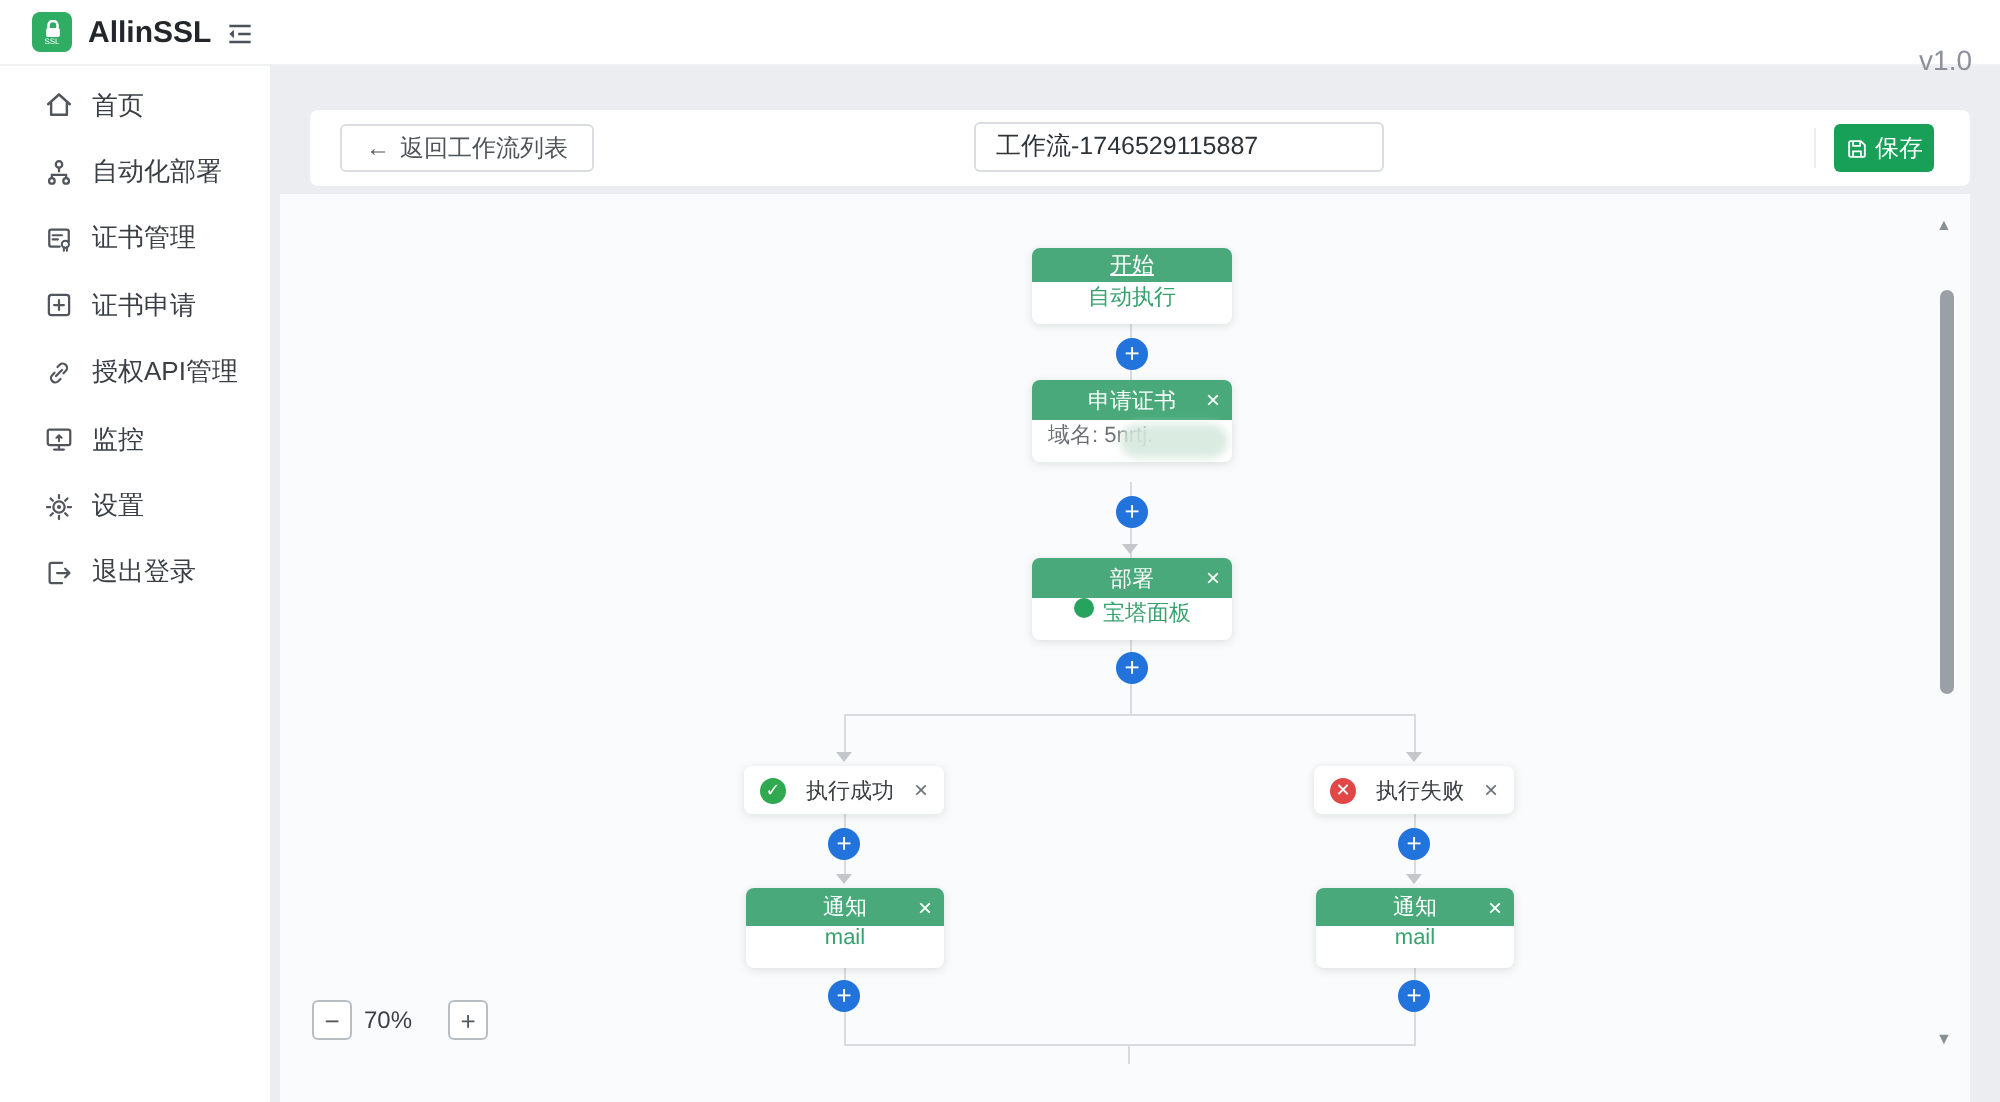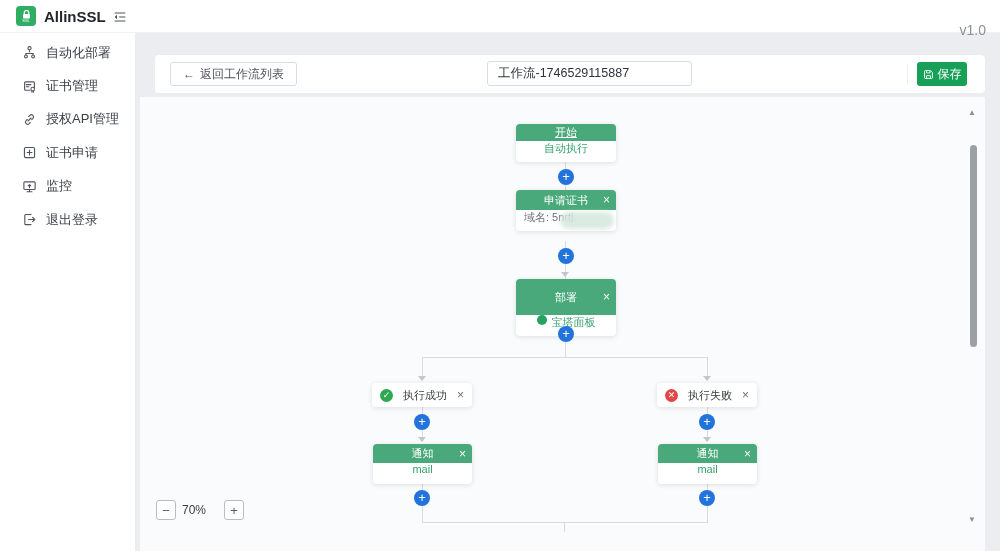--- a/index.html
+++ b/index.html
@@ -89,58 +89,72 @@
   <svg class="fold-icon" viewBox="0 0 18 18">
     <path d="M3 4.5 H15 M8 9 H15 M3 13.5 H15" stroke="#4b5158" stroke-width="1.4" fill="none"></path>
     <path d="M5.6 6.6 L3 9 L5.6 11.4 Z" fill="#4b5158"></path>
   </svg>
   <div class="version">v1.0</div>
 </div>
 
 <div class="sidebar">
   <div class="side-item">
     <svg width="15" height="15" viewBox="0 0 16 16">
+      <path d="M2.2 7.6 L8 2.4 L13.8 7.6 M3.8 6.8 V13.2 H12.2 V6.8" stroke="#51565c" stroke-width="1.3" fill="none" stroke-linecap="round" stroke-linejoin="round"></path>
+    </svg>
+    <span>首页</span>
+  </div>
+  <div class="side-item">
+    <svg width="15" height="15" viewBox="0 0 16 16">
       <circle cx="8" cy="3.4" r="1.7" stroke="#51565c" stroke-width="1.2" fill="none"></circle>
       <path d="M8 5.1 V7.6 M4.2 10.6 V9 H11.8 V10.6" stroke="#51565c" stroke-width="1.2" fill="none"></path>
       <circle cx="4.2" cy="12.2" r="1.5" stroke="#51565c" stroke-width="1.2" fill="none"></circle>
       <circle cx="11.8" cy="12.2" r="1.5" stroke="#51565c" stroke-width="1.2" fill="none"></circle>
     </svg>
     <span>自动化部署</span>
   </div>
   <div class="side-item">
     <svg width="15" height="15" viewBox="0 0 16 16">
       <path d="M13.2 9.4 V4 a1 1 0 0 0 -1 -1 H3.8 a1 1 0 0 0 -1 1 V11 a1 1 0 0 0 1 1 H8.4" stroke="#51565c" stroke-width="1.2" fill="none" stroke-linecap="round"></path>
       <path d="M4.6 6 H9.6 M4.6 8.2 H7.4" stroke="#51565c" stroke-width="1.1" fill="none" stroke-linecap="round"></path>
       <circle cx="11.4" cy="10.8" r="1.9" stroke="#51565c" stroke-width="1.1" fill="none"></circle>
       <path d="M10.6 12.4 V14.2 M12.2 12.4 V14.2" stroke="#51565c" stroke-width="1.1" fill="none" stroke-linecap="round"></path>
     </svg>
     <span>证书管理</span>
   </div>
   <div class="side-item">
     <svg width="15" height="15" viewBox="0 0 16 16">
+      <rect x="2.6" y="2.6" width="10.8" height="10.8" rx="1.4" stroke="#51565c" stroke-width="1.2" fill="none"></rect>
+      <path d="M8 5.4 V10.6 M5.4 8 H10.6" stroke="#51565c" stroke-width="1.2" fill="none" stroke-linecap="round"></path>
+    </svg>
+    <span>证书申请</span>
+  </div>
+  <div class="side-item">
+    <svg width="15" height="15" viewBox="0 0 16 16">
       <path d="M6.4 9.6 L9.6 6.4" stroke="#51565c" stroke-width="1.2" fill="none" stroke-linecap="round"></path>
       <path d="M7.2 4.8 L8.4 3.6 a2.3 2.3 0 0 1 3.25 3.25 L10.4 8.1" stroke="#51565c" stroke-width="1.2" fill="none" stroke-linecap="round"></path>
       <path d="M8.8 11.2 L7.6 12.4 a2.3 2.3 0 0 1 -3.25 -3.25 L5.6 7.9" stroke="#51565c" stroke-width="1.2" fill="none" stroke-linecap="round"></path>
     </svg>
     <span>授权API管理</span>
   </div>
   <div class="side-item">
     <svg width="15" height="15" viewBox="0 0 16 16">
-      <rect x="2.6" y="2.6" width="10.8" height="10.8" rx="1.4" stroke="#51565c" stroke-width="1.2" fill="none"></rect>
-      <path d="M8 5.4 V10.6 M5.4 8 H10.6" stroke="#51565c" stroke-width="1.2" fill="none" stroke-linecap="round"></path>
-    </svg>
-    <span>证书申请</span>
-  </div>
-  <div class="side-item">
-    <svg width="15" height="15" viewBox="0 0 16 16">
       <rect x="2" y="3" width="12" height="8.2" rx="1" stroke="#51565c" stroke-width="1.2" fill="none"></rect>
       <path d="M8 11.4 V13.4 M5.4 13.6 H10.6" stroke="#51565c" stroke-width="1.2" fill="none" stroke-linecap="round"></path>
       <path d="M8 9.2 V6.2 M6.6 7.4 L8 6 L9.4 7.4" stroke="#51565c" stroke-width="1.1" fill="none" stroke-linecap="round" stroke-linejoin="round"></path>
     </svg>
     <span>监控</span>
+  </div>
+  <div class="side-item">
+    <svg width="15" height="15" viewBox="0 0 16 16">
+      <path d="M8 1.6 V3.3 M8 12.7 V14.4 M1.6 8 H3.3 M12.7 8 H14.4 M3.5 3.5 L4.7 4.7 M11.3 11.3 L12.5 12.5 M12.5 3.5 L11.3 4.7 M4.7 11.3 L3.5 12.5" stroke="#51565c" stroke-width="1.2" fill="none" stroke-linecap="round"></path>
+      <circle cx="8" cy="8" r="3" stroke="#51565c" stroke-width="1.2" fill="none"></circle>
+      <circle cx="8" cy="8" r="1.1" fill="#51565c"></circle>
+    </svg>
+    <span>设置</span>
   </div>
   <div class="side-item">
     <svg width="15" height="15" viewBox="0 0 16 16">
       <path d="M9.6 2.6 H4 a1 1 0 0 0 -1 1 V12.4 a1 1 0 0 0 1 1 H9.6" stroke="#51565c" stroke-width="1.2" fill="none" stroke-linecap="round"></path>
       <path d="M7 8 H13.6 M11.3 5.7 L13.6 8 L11.3 10.3" stroke="#51565c" stroke-width="1.2" fill="none" stroke-linecap="round" stroke-linejoin="round"></path>
     </svg>
     <span>退出登录</span>
   </div>
 </div>
 
@@ -212,21 +226,21 @@
         <span>域名: 5nrtj.</span>
         <div class="blur-pill"></div>
       </div>
     </div>
 
     <div class="plus-btn" style="left:418px;top:151px">
       <span>+</span>
     </div>
 
     <div class="node" style="left:376px;top:182px;width:100px">
-      <div class="node-header" style="height:36px">
+      <div class="node-header" style="height:20px">
         <span>部署</span>
         <span class="node-close">×</span>
       </div>
       <div class="node-body">
         <span class="baota-dot"></span>
         <span>宝塔面板</span>
       </div>
     </div>
 
     <div class="plus-btn" style="left:418px;top:229px">

